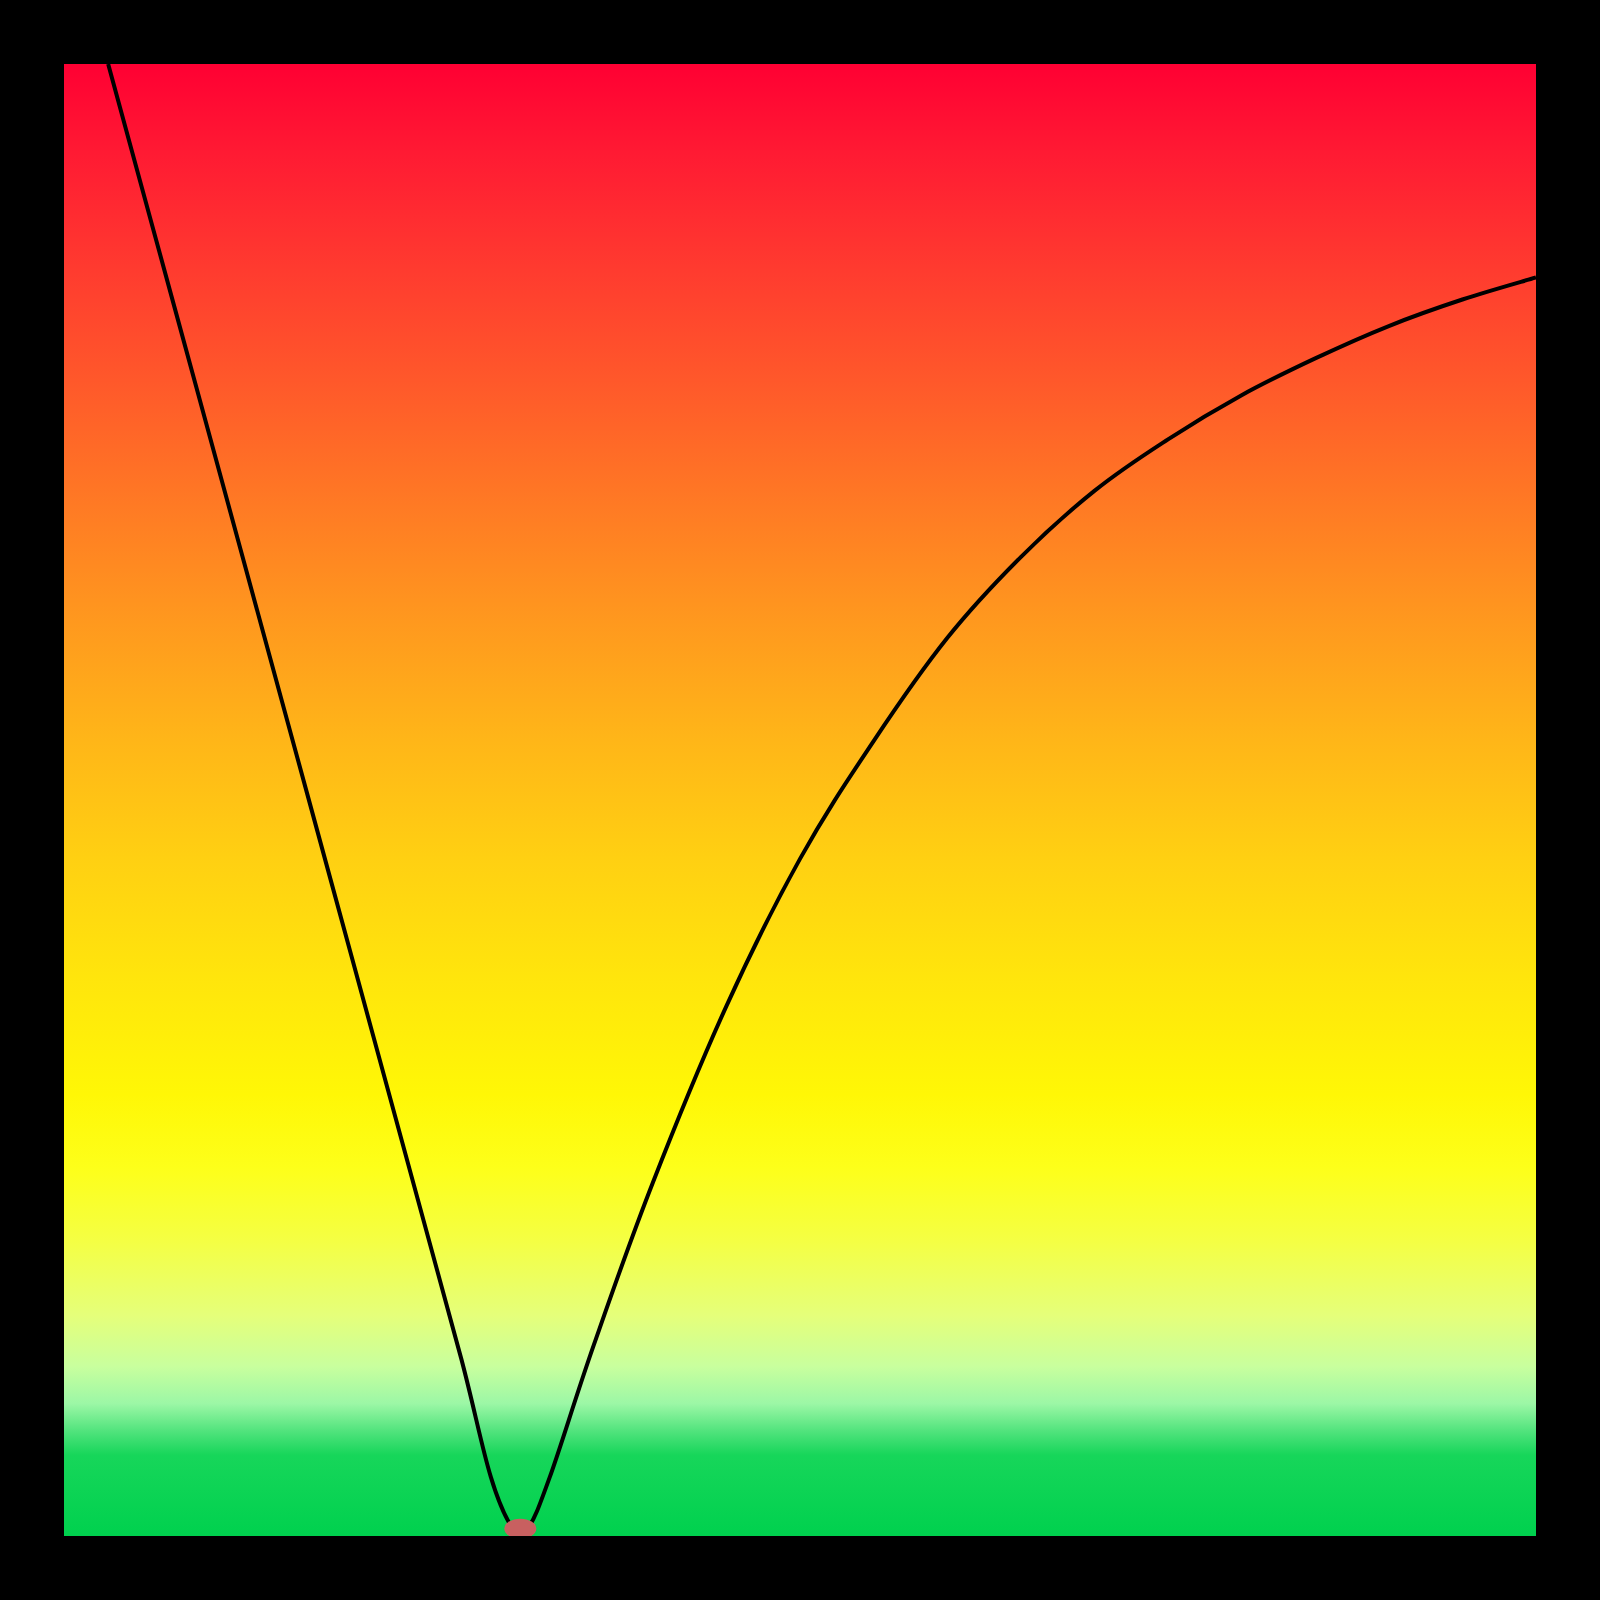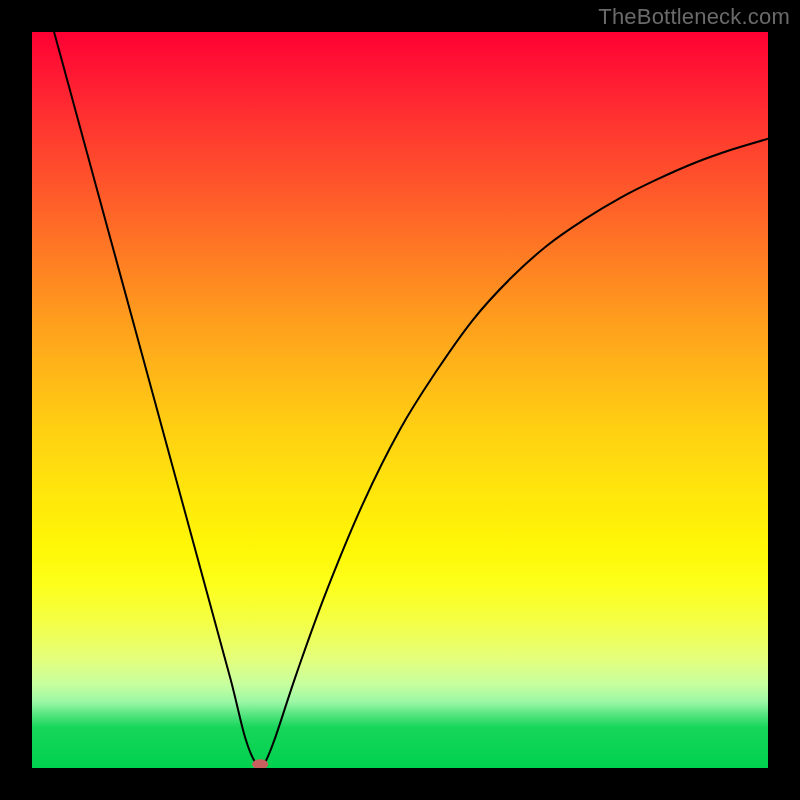--- a/index.html
+++ b/index.html
@@ -63,14 +63,13 @@
 
 <div class="frame">
 
   <div class="plot-area">
     <svg class="curve-svg" viewBox="0 0 736 736" preserveAspectRatio="none">
       <path id="curve-path" class="curve-path" d="M 22.08 0.00 C 26.05 14.57 36.21 51.81 44.16 80.96 C 52.11 110.11 58.29 132.77 66.24 161.92 C 74.19 191.07 80.37 213.73 88.32 242.88 C 96.27 272.03 102.45 294.69 110.40 323.84 C 118.35 352.99 124.53 375.65 132.48 404.80 C 140.43 433.95 146.61 456.61 154.56 485.76 C 162.51 514.91 168.69 537.57 176.64 566.72 C 184.59 595.87 192.10 622.51 198.72 647.68 C 205.34 672.85 208.80 691.32 213.44 706.56 C 218.08 721.80 221.17 727.68 224.48 732.32 C 227.79 736.96 228.53 736.96 231.84 732.32 C 235.15 727.68 236.92 723.12 242.88 706.56 C 248.84 690.00 255.69 666.82 264.96 640.32 C 274.23 613.82 282.48 589.83 294.40 559.36 C 306.32 528.89 317.95 500.19 331.20 471.04 C 344.45 441.89 354.75 421.29 368.00 397.44 C 381.25 373.59 391.55 358.43 404.80 338.56 C 418.05 318.69 428.35 303.60 441.60 287.04 C 454.85 270.48 465.15 259.81 478.40 246.56 C 491.65 233.31 501.95 224.04 515.20 213.44 C 528.45 202.84 538.75 196.29 552.00 187.68 C 565.25 179.07 575.55 172.89 588.80 165.60 C 602.05 158.31 612.35 153.43 625.60 147.20 C 638.85 140.97 649.15 136.31 662.40 131.01 C 675.65 125.71 685.95 122.13 699.20 117.76 C 712.45 113.39 729.38 108.71 736.00 106.72"></path>
       <ellipse id="min-marker" class="marker" cx="228.16" cy="732.32" rx="8" ry="5"></ellipse>
     </svg>
   </div>
 
-  <div class="watermark">TheBottleneck.com</div>
 </div>
 
 </body></html>

